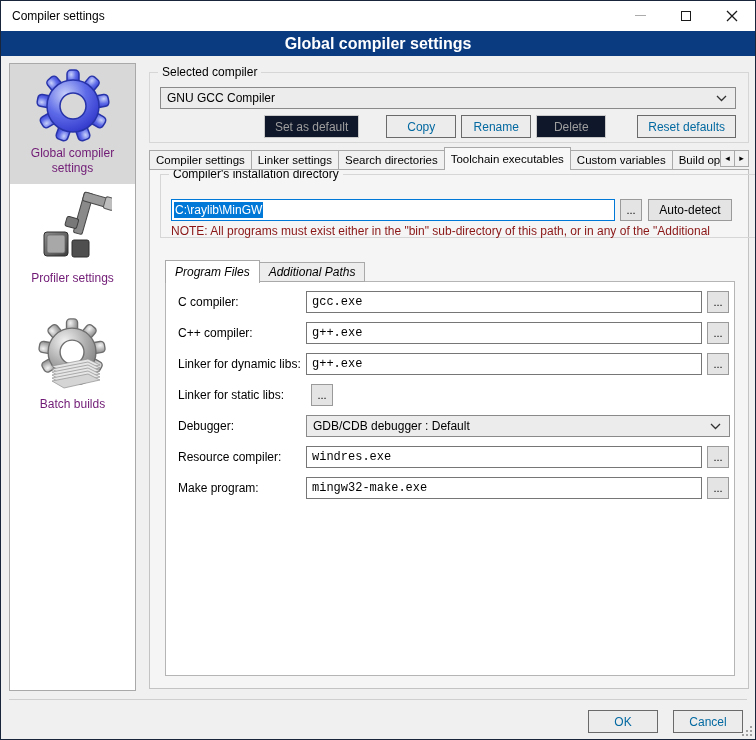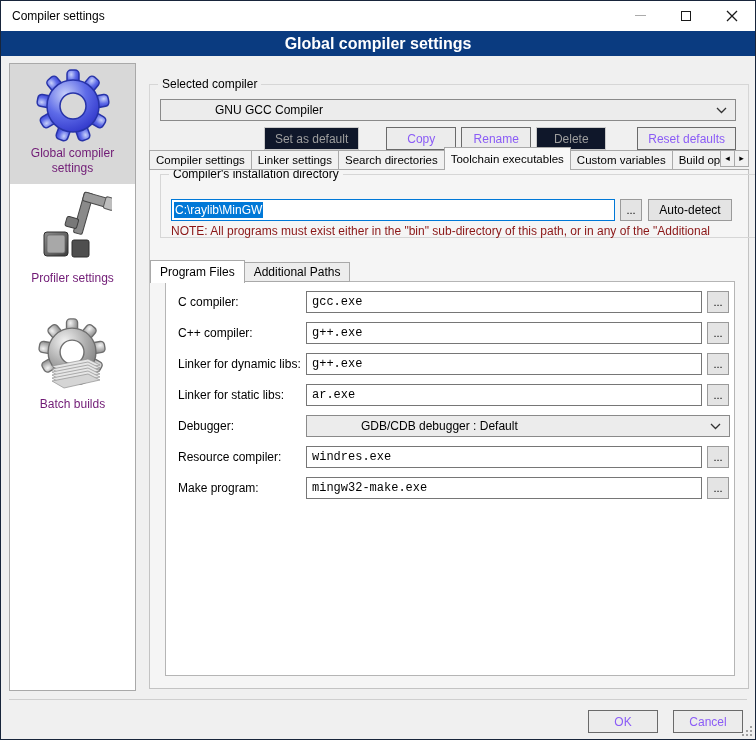--- a/index.html
+++ b/index.html
@@ -26,29 +26,29 @@
   .sb-item.selected { background:#D8D8D8; }
   .sb-item .sb-label { display:block; line-height:15px; padding-bottom:6px; }
   #sb1 { padding-top:5px; height:120px; }
   #sb2 { margin-top:4px; }
   #sb3 { margin-top:26px; }
 
   
   .groupbox { position:absolute; border:1px solid #D6D6D6; }
   .gb-label { position:absolute; top:-8px; left:8px; font-size:12px; padding:0 4px; line-height:15px; white-space:nowrap; }
 
-  .group-compiler { left:148px; top:16px; width:600px; height:71px;margin-top:12px; }
+  .group-compiler { left:148px; top:16px; width:600px; height:71px; }
   .group-compiler .gb-label { background:#F0F0F0; }
 
-  .combo { background:#ECECEC; border:1px solid #8A8A8A; display:flex; align-items:center; font-size:12px;padding-left:48px; }
+  .combo { background:#ECECEC; border:1px solid #8A8A8A; display:flex; align-items:center; font-size:12px; }
   .combo .combo-text { padding-left:6px; white-space:nowrap; overflow:hidden; }
   .combo .chev { margin-left:auto; margin-right:8px; flex:none; }
   .combo-main { position:absolute; left:10px; top:14px; right:12px; height:22px; }
 
-  .btn { font-family:"Liberation Sans", sans-serif; font-size:12px; color:#8b5cf6; background:#ECECEC; border:1px solid #6A6A6A; height:23px; padding:0 10px; }
+  .btn { font-family:"Liberation Sans", sans-serif; font-size:12px; color:#0369a1; background:#ECECEC; border:1px solid #6A6A6A; height:23px; padding:0 10px; }
   .btn.disabled { background:#0f172a; border-color:#C9C9C9; color:#9E9E9E; }
   .cbtns { position:absolute; left:10px; right:12px; top:42px; height:23px; display:flex; justify-content:flex-end; gap:5px; }
   .cbtns > :nth-child(1) { margin-right:22px; }
   .cbtns > :nth-child(4) { margin-right:26px; }
   .cbtns .btn { min-width:70px; }
 
   
   .tabstrip { position:absolute; left:148px; top:91px; width:600px; height:23px; z-index:3; }
   .tabs { display:flex; align-items:flex-end; height:23px; overflow:hidden; }
   .tab { height:20px; line-height:19px; padding:0 6px; font-size:11.5px; white-space:nowrap; background:#F1F1F1; border:1px solid #A9A9A9; margin-left:-1px; }
@@ -63,21 +63,21 @@
   .group-install { left:10px; top:4px; width:646px; height:64px; }
   .group-install .gb-label { background:#F5F5F5; }
   .path-field { position:absolute; left:10px; top:24px; width:444px; height:22px; background:#FFF; border:1px solid #0078D7; font-size:12px; display:flex; align-items:center; padding-left:2px; overflow:hidden; }
   .path-sel { background:#0078D7; color:#FFF; padding:1px 1px; white-space:nowrap; }
   .browse { width:22px; height:22px; background:#E4E4E4; border:1px solid #9A9A9A; font-size:11px; line-height:10px; text-align:center; padding:0; flex:none; }
   .dots-install { position:absolute; left:459px; top:24px; }
   .autodetect { position:absolute; left:487px; top:24px; width:84px; height:22px; background:#E4E4E4; border:1px solid #9A9A9A; font-size:12px; padding:0; }
   .note { position:absolute; left:10px; top:49px; right:2px; font-size:12px; color:#8A1616; white-space:nowrap; overflow:hidden; }
 
   
-  .subtabs { position:absolute; left:0; top:89px; height:23px; display:flex; align-items:flex-end; z-index:3; }
+  .subtabs { position:absolute; left:15px; top:89px; height:23px; display:flex; align-items:flex-end; z-index:3;font-style:italic; }
   .subtab { height:20px; line-height:19px; padding:0 9px; font-size:12px; background:#EDEDED; border:1px solid #A9A9A9; margin-left:-1px; white-space:nowrap; }
   .subtab:first-child { margin-left:0; }
   .subtab.active { height:23px; line-height:22px; margin-bottom:-1px; background:#FFF; border-bottom:none; position:relative; z-index:2; }
   .page-inner { position:absolute; left:15px; top:111px; width:570px; height:395px; background:#FFF; border:1px solid #B5B5B5; z-index:1; }
   .rows { padding:9px 0 0 12px; display:flex; flex-direction:column; gap:9px; }
   .frow { display:flex; align-items:center; height:22px; }
   .frow .lbl { width:128px; font-size:12px; flex:none; }
   .frow .txt { width:396px; height:22px; border:1px solid #767676; background:#FFF; font-family:Liberation Mono, monospace; font-size:12px; padding:0 5px; }
   .frow .browse { margin-left:5px; }
   .frow .selctl { width:424px; height:22px; }
@@ -260,21 +260,20 @@
 
   </div>
             <div class="frow text">
     <span class="lbl">Linker for dynamic libs:</span>
     <input class="txt" value="g++.exe" style="">
     <button class="browse">...</button>
 
   </div>
             <div class="frow text">
     <span class="lbl">Linker for static libs:</span>
-    <input class="txt" value="ar.exe" style="">
     <button class="browse">...</button>
 
   </div>
             <div class="frow select">
     <span class="lbl">Debugger:</span>
 
     <div class="combo selctl">
       <span class="combo-text">GDB/CDB debugger : Default</span>
       <svg class="chev" width="11" height="7" viewBox="0 0 11 7">
                   <path d="M1 1 L5.5 5.5 L10 1" fill="none" stroke="#333" stroke-width="1.3"></path>

